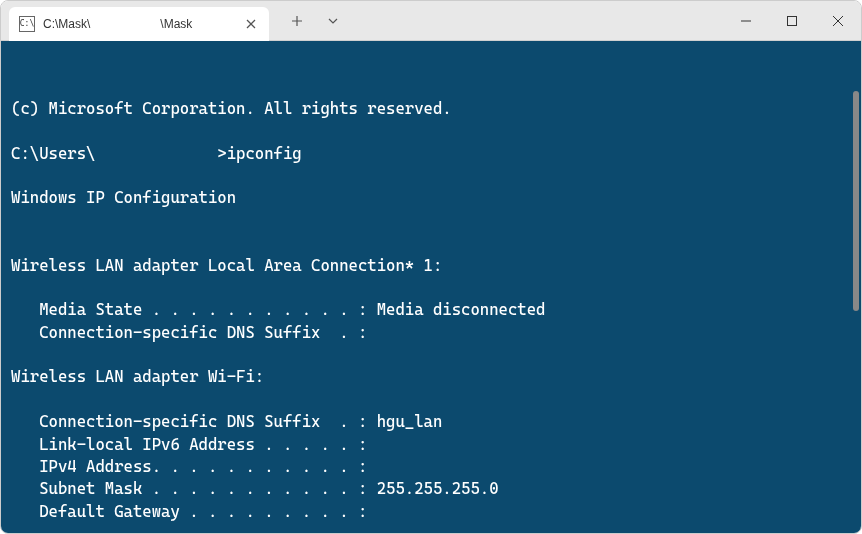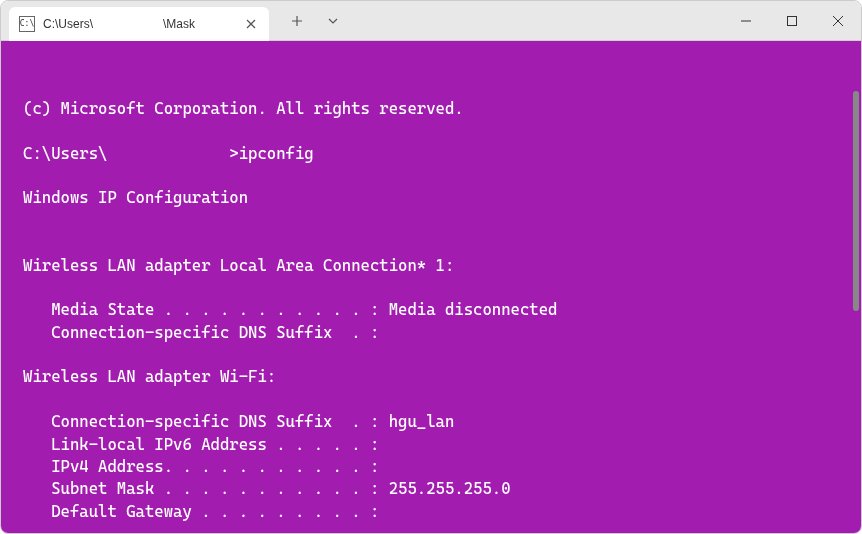--- a/index.html
+++ b/index.html
@@ -92,26 +92,26 @@
       width: 46px;
       height: 40px;
       display: flex;
       align-items: center;
       justify-content: center;
       cursor: pointer;
       color: #333;
     }
     .terminal {
       flex: 1;
-      background: #a21caf;
+      background: #0c4a6e;
       color: #fff;
       font-family: "Cascadia Mono", "Consolas", monospace;
       font-size: 16px;
       line-height: 1.4;
-      padding: 12px 22px;
+      padding: 12px 10px;
       white-space: pre;
       overflow-y: auto;
       position: relative;
     }
     .terminal::-webkit-scrollbar {
       width: 10px;
     }
     .terminal::-webkit-scrollbar-track {
       background: #000;
     }
@@ -134,21 +134,21 @@
   </style>
 </head>
 <body>
 
 <div class="titlebar">
   <div class="tab">
     <div class="tab-icon">
       <span>C:\</span>
     </div>
     <div class="tab-title">
-      <span class="tab-title-path">C:\Users\</span><span style="display:inline-block;width:70px;"></span><span class="tab-title-path">\Mask</span>
+      <span class="tab-title-path">C:\Mask\</span><span style="display:inline-block;width:70px;"></span><span class="tab-title-path">\Mask</span>
     </div>
     <div class="tab-close">
       <svg width="10" height="10" viewBox="0 0 10 10">
         <line x1="1" y1="1" x2="9" y2="9" stroke="#555" stroke-width="1.2"></line>
         <line x1="9" y1="1" x2="1" y2="9" stroke="#555" stroke-width="1.2"></line>
       </svg>
     </div>
   </div>
   <div class="tab-actions">
     <div class="tab-action-btn">

